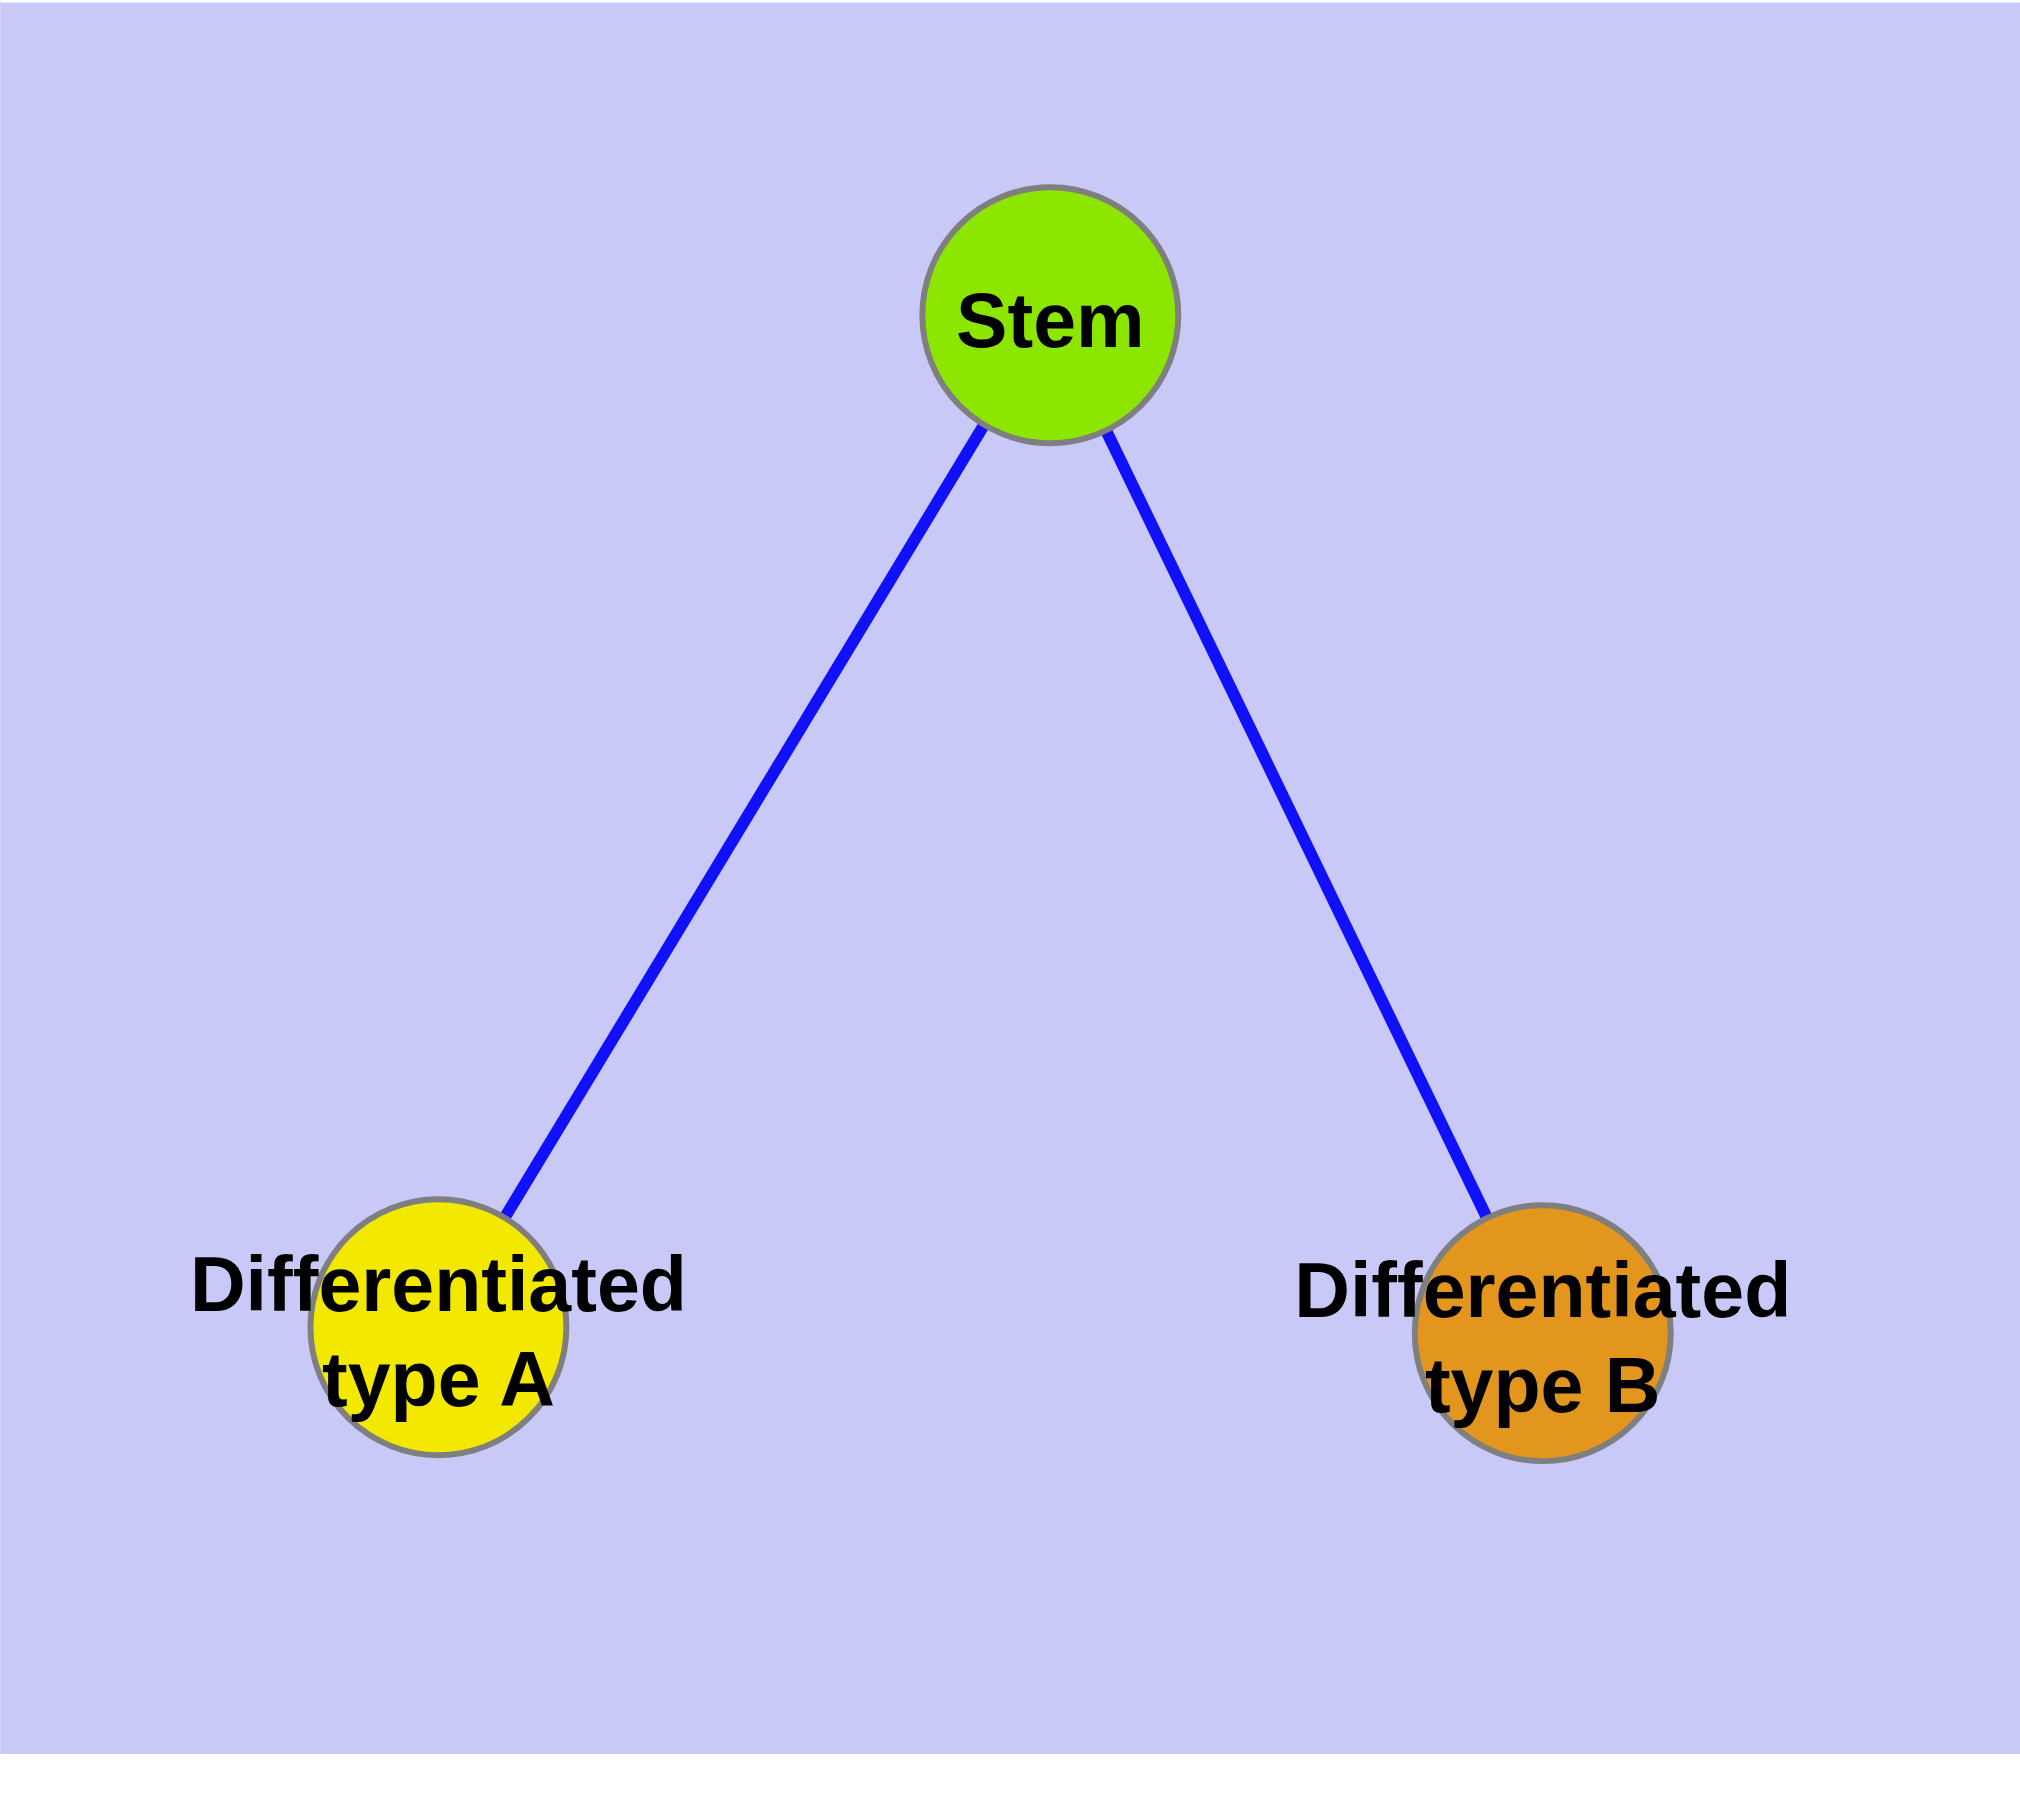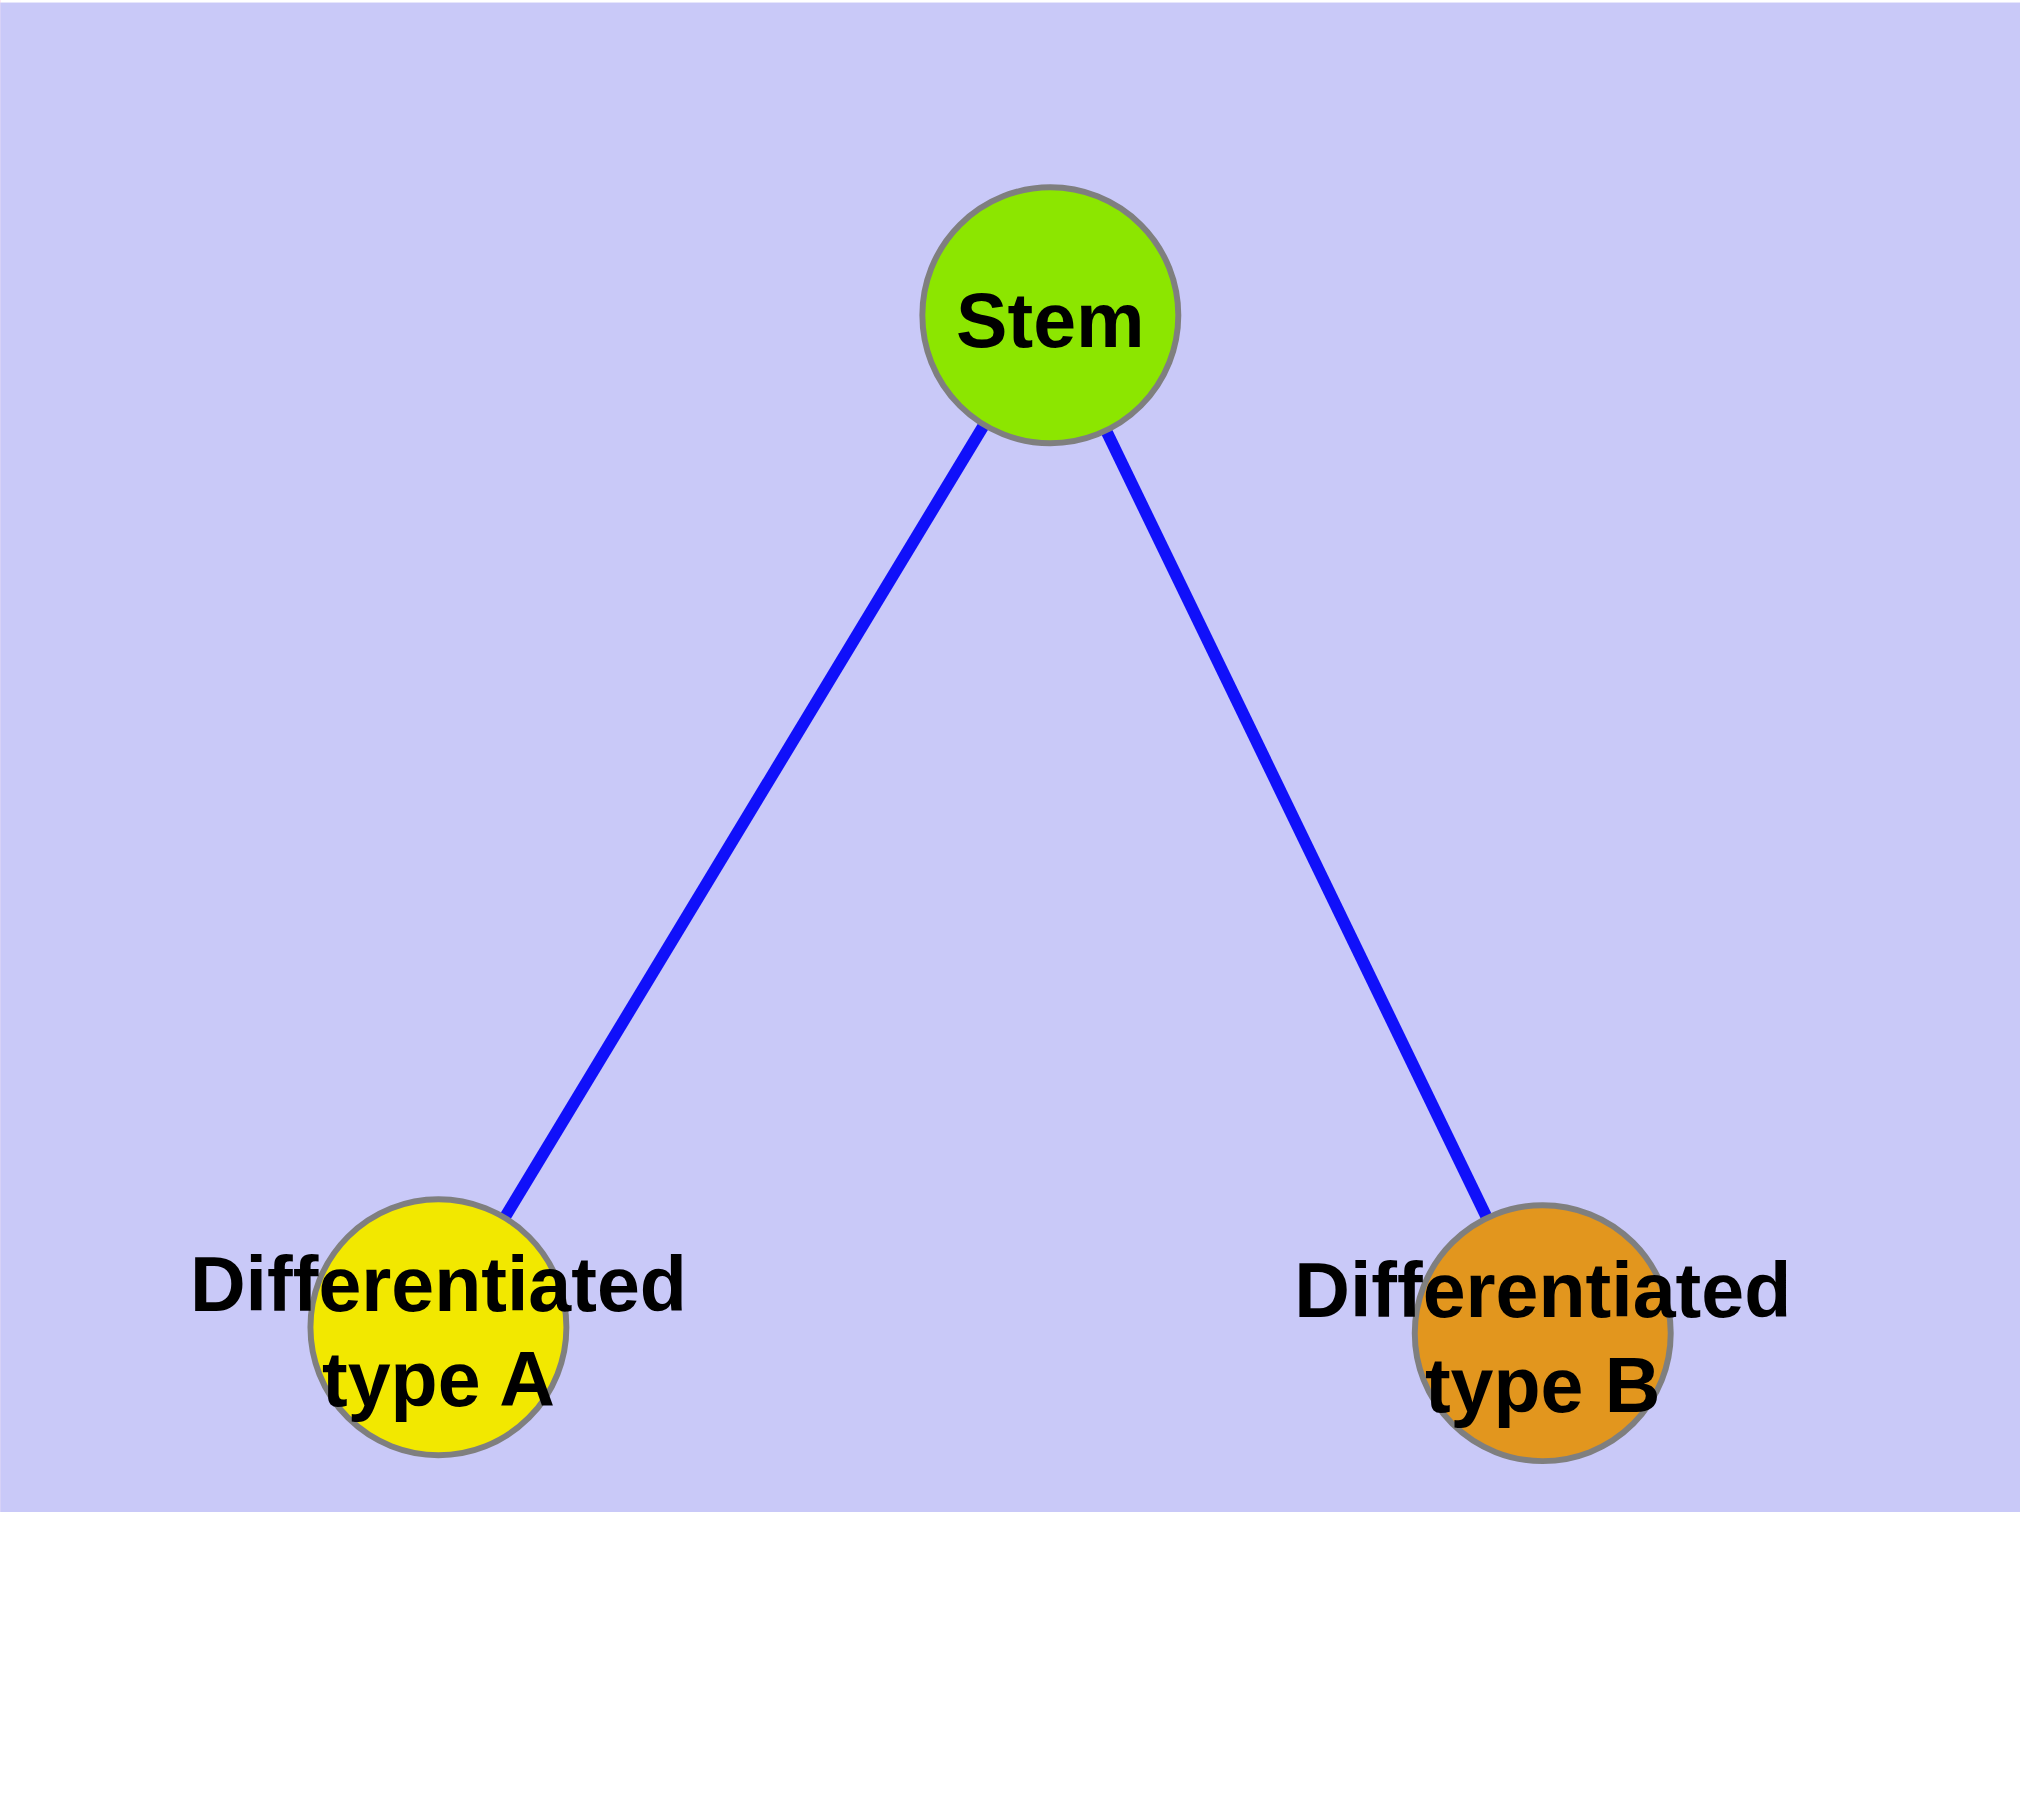--- a/index.html
+++ b/index.html
@@ -3,21 +3,21 @@
 <meta charset="utf-8">
 <style>
   html, body {
     margin: 0;
     padding: 0;
     background: #ffffff;
   }
   .page {
     position: relative;
     width: 2021px;
-    height: 1512px;
+    height: 1754px;
     background: #f9a8d4;
     font-family: "Liberation Sans", sans-serif;
     text-decoration: underline;
   }
   svg.graph {
     display: block;
     width: 2021px;
     height: 1812px;
   }
   .edge {

